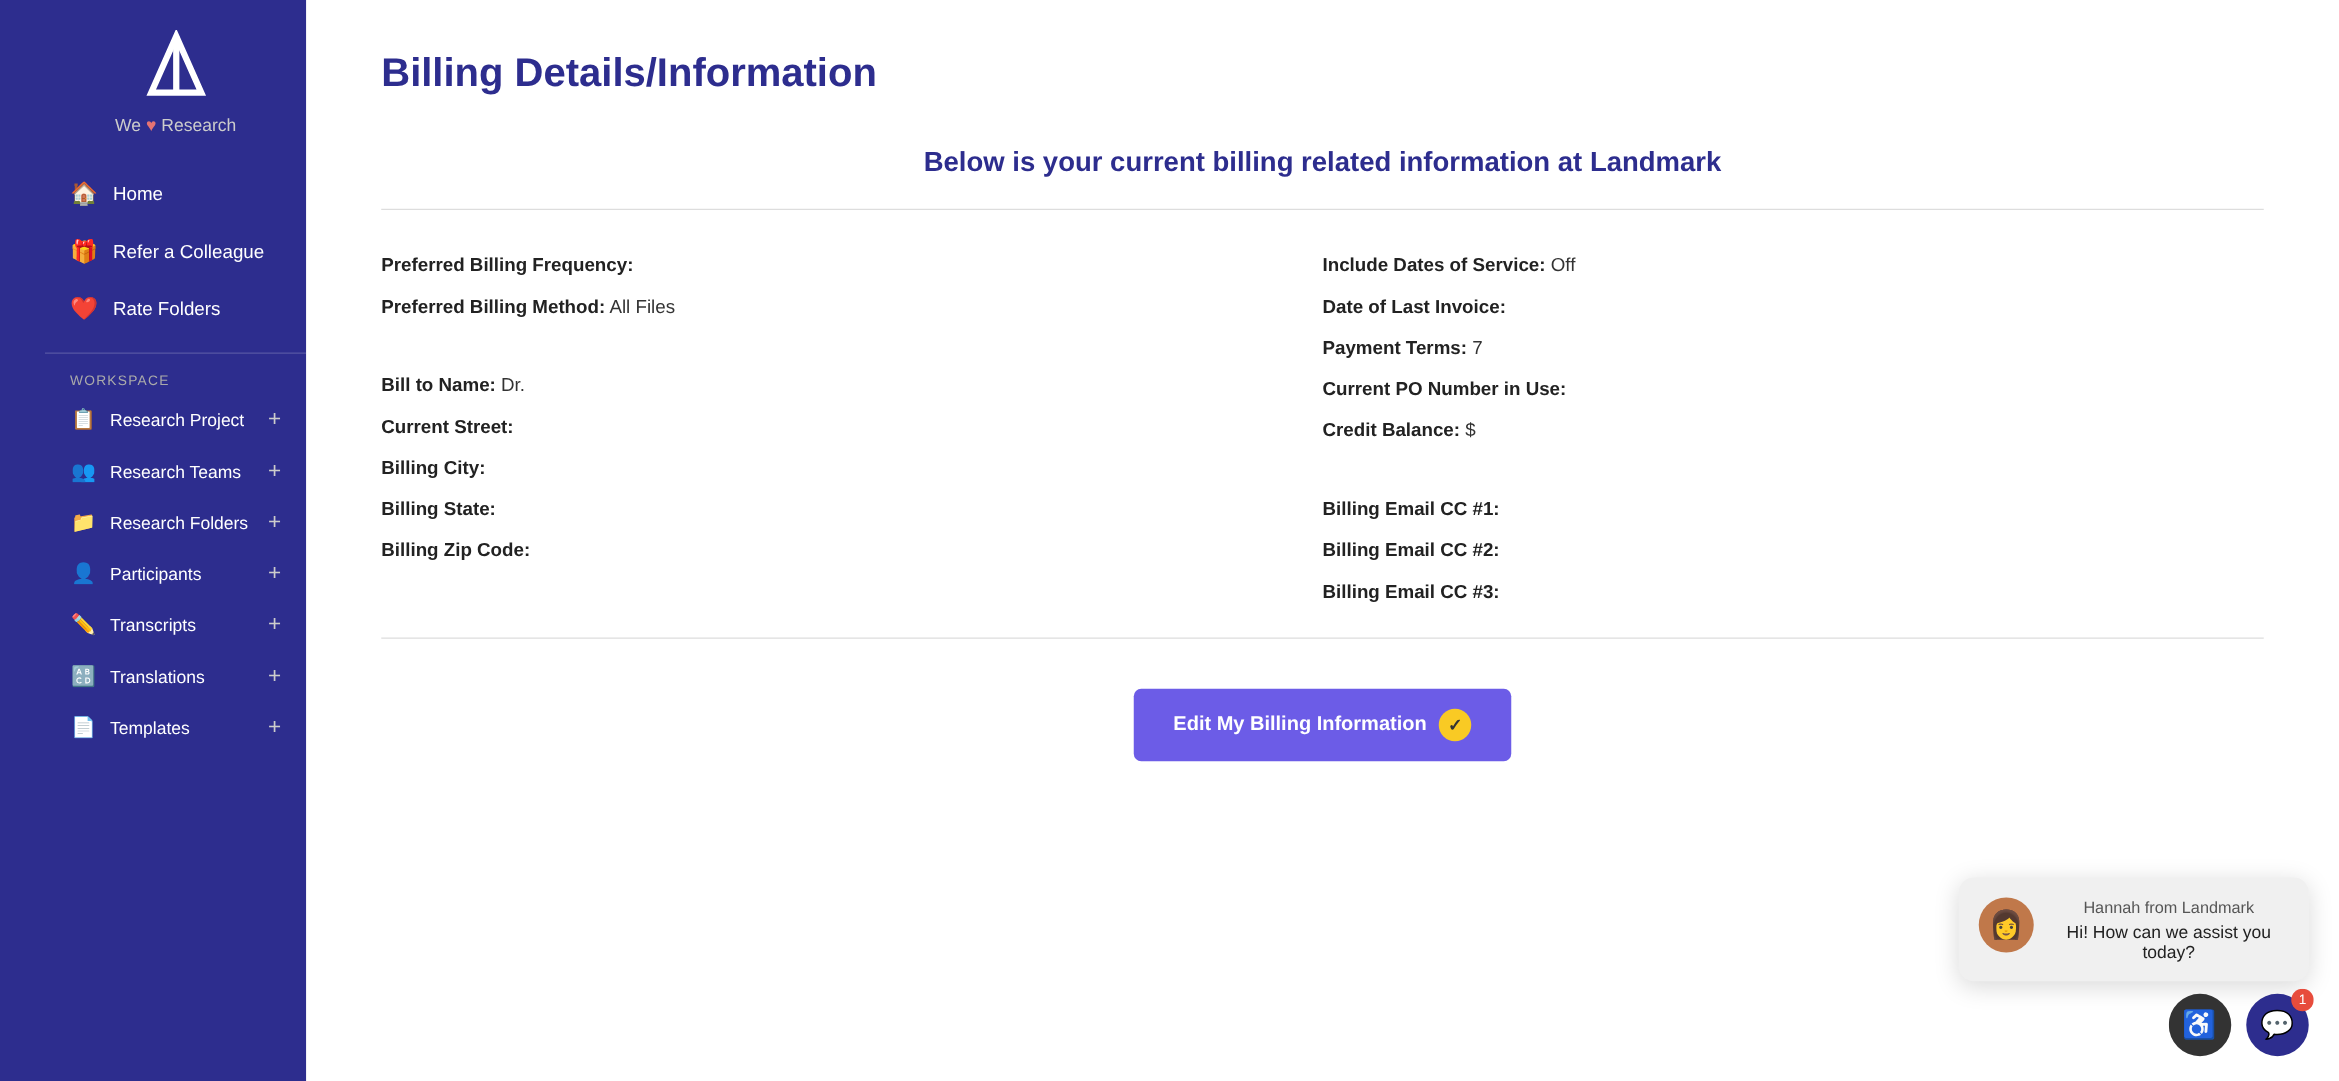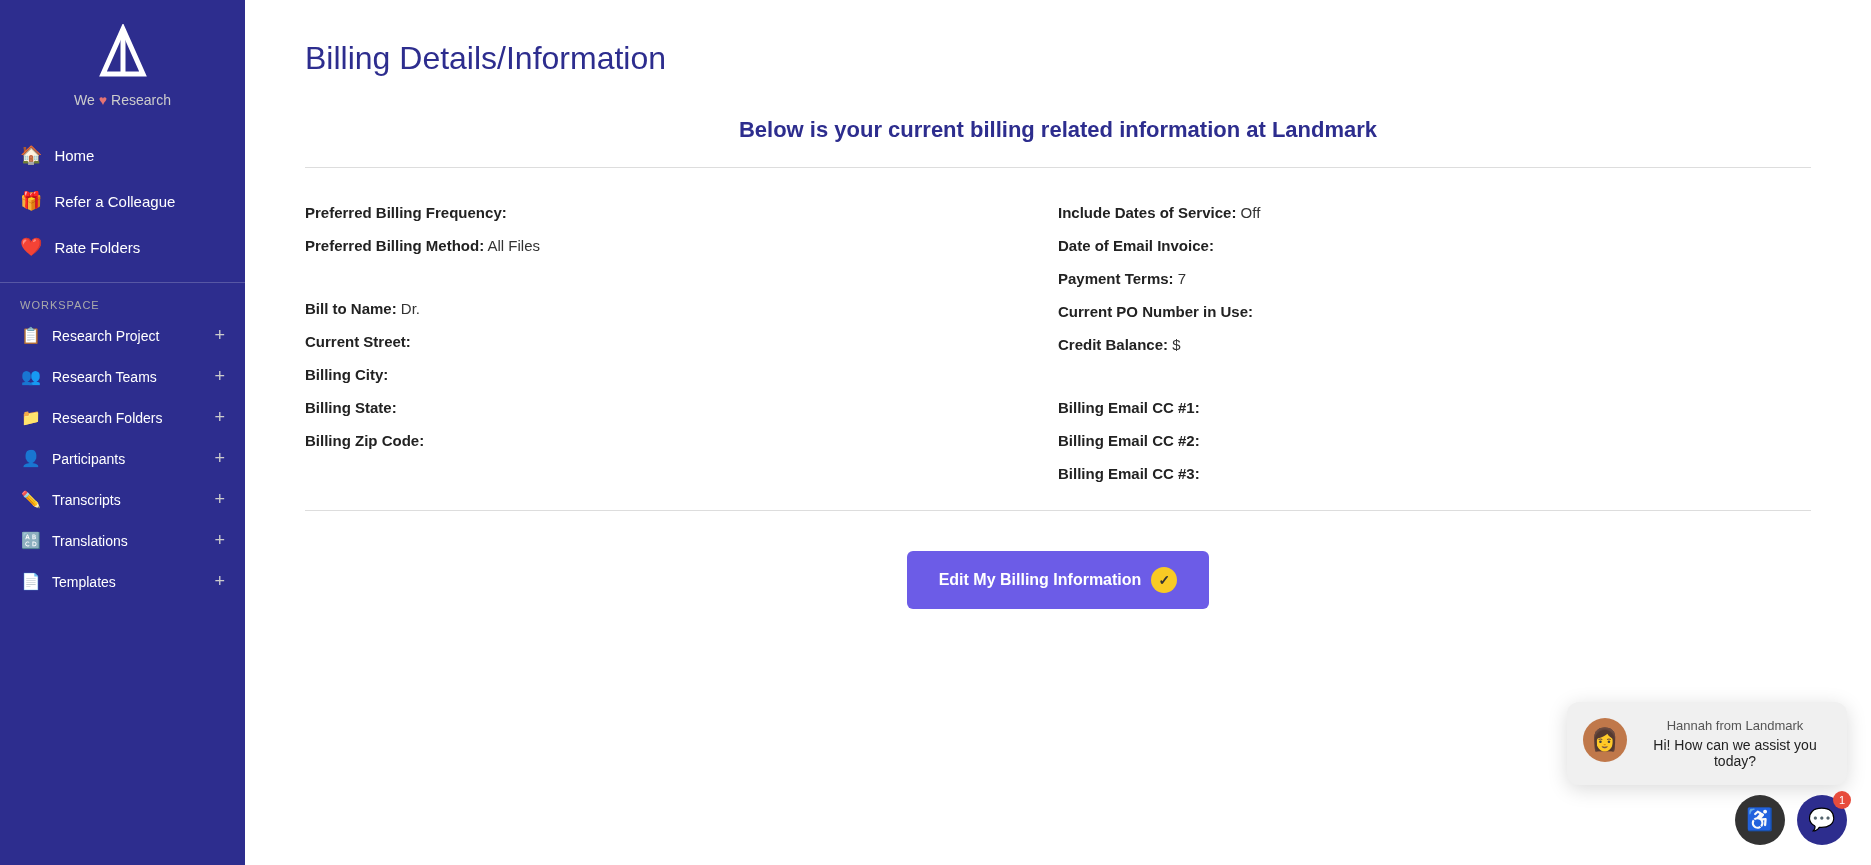--- a/index.html
+++ b/index.html
@@ -8,20 +8,21 @@
     
     .sidebar {
       width: 245px;
       min-width: 245px;
       background: #2d2d8e;
       color: #fff;
       display: flex;
       flex-direction: column;
       overflow-y: auto;
       position: relative;
+      padding-left: 36px;
     }
     .sidebar-logo {
       display: flex;
       flex-direction: column;
       align-items: center;
       padding: 24px 16px 16px;
     }
     .logo-icon {
       width: 60px;
       height: 60px;
@@ -80,21 +81,21 @@
     .main {
       flex: 1;
       overflow-y: auto;
       background: #fff;
       padding: 40px 60px;
       position: relative;
     }
 
     .page-title {
       font-size: 32px;
-      font-weight: normal;
+      font-weight: bold;
       color: #2d2d8e;
       margin-bottom: 40px;
     }
 
     .billing-subtitle {
       font-size: 22px;
       font-weight: bold;
       color: #2d2d8e;
       margin-bottom: 24px;
       text-align: center;
@@ -358,21 +359,21 @@
         <span></span>
       </div>
     </div>
 
     <div>
       <div class="billing-field">
         <strong>Include Dates of Service:</strong>
         <span> Off</span>
       </div>
       <div class="billing-field">
-        <strong>Date of Email Invoice:</strong>
+        <strong>Date of Last Invoice:</strong>
         <span></span>
       </div>
       <div class="billing-field">
         <strong>Payment Terms:</strong>
         <span> 7</span>
       </div>
       <div class="billing-field">
         <strong>Current PO Number in Use:</strong>
         <span></span>
       </div>

